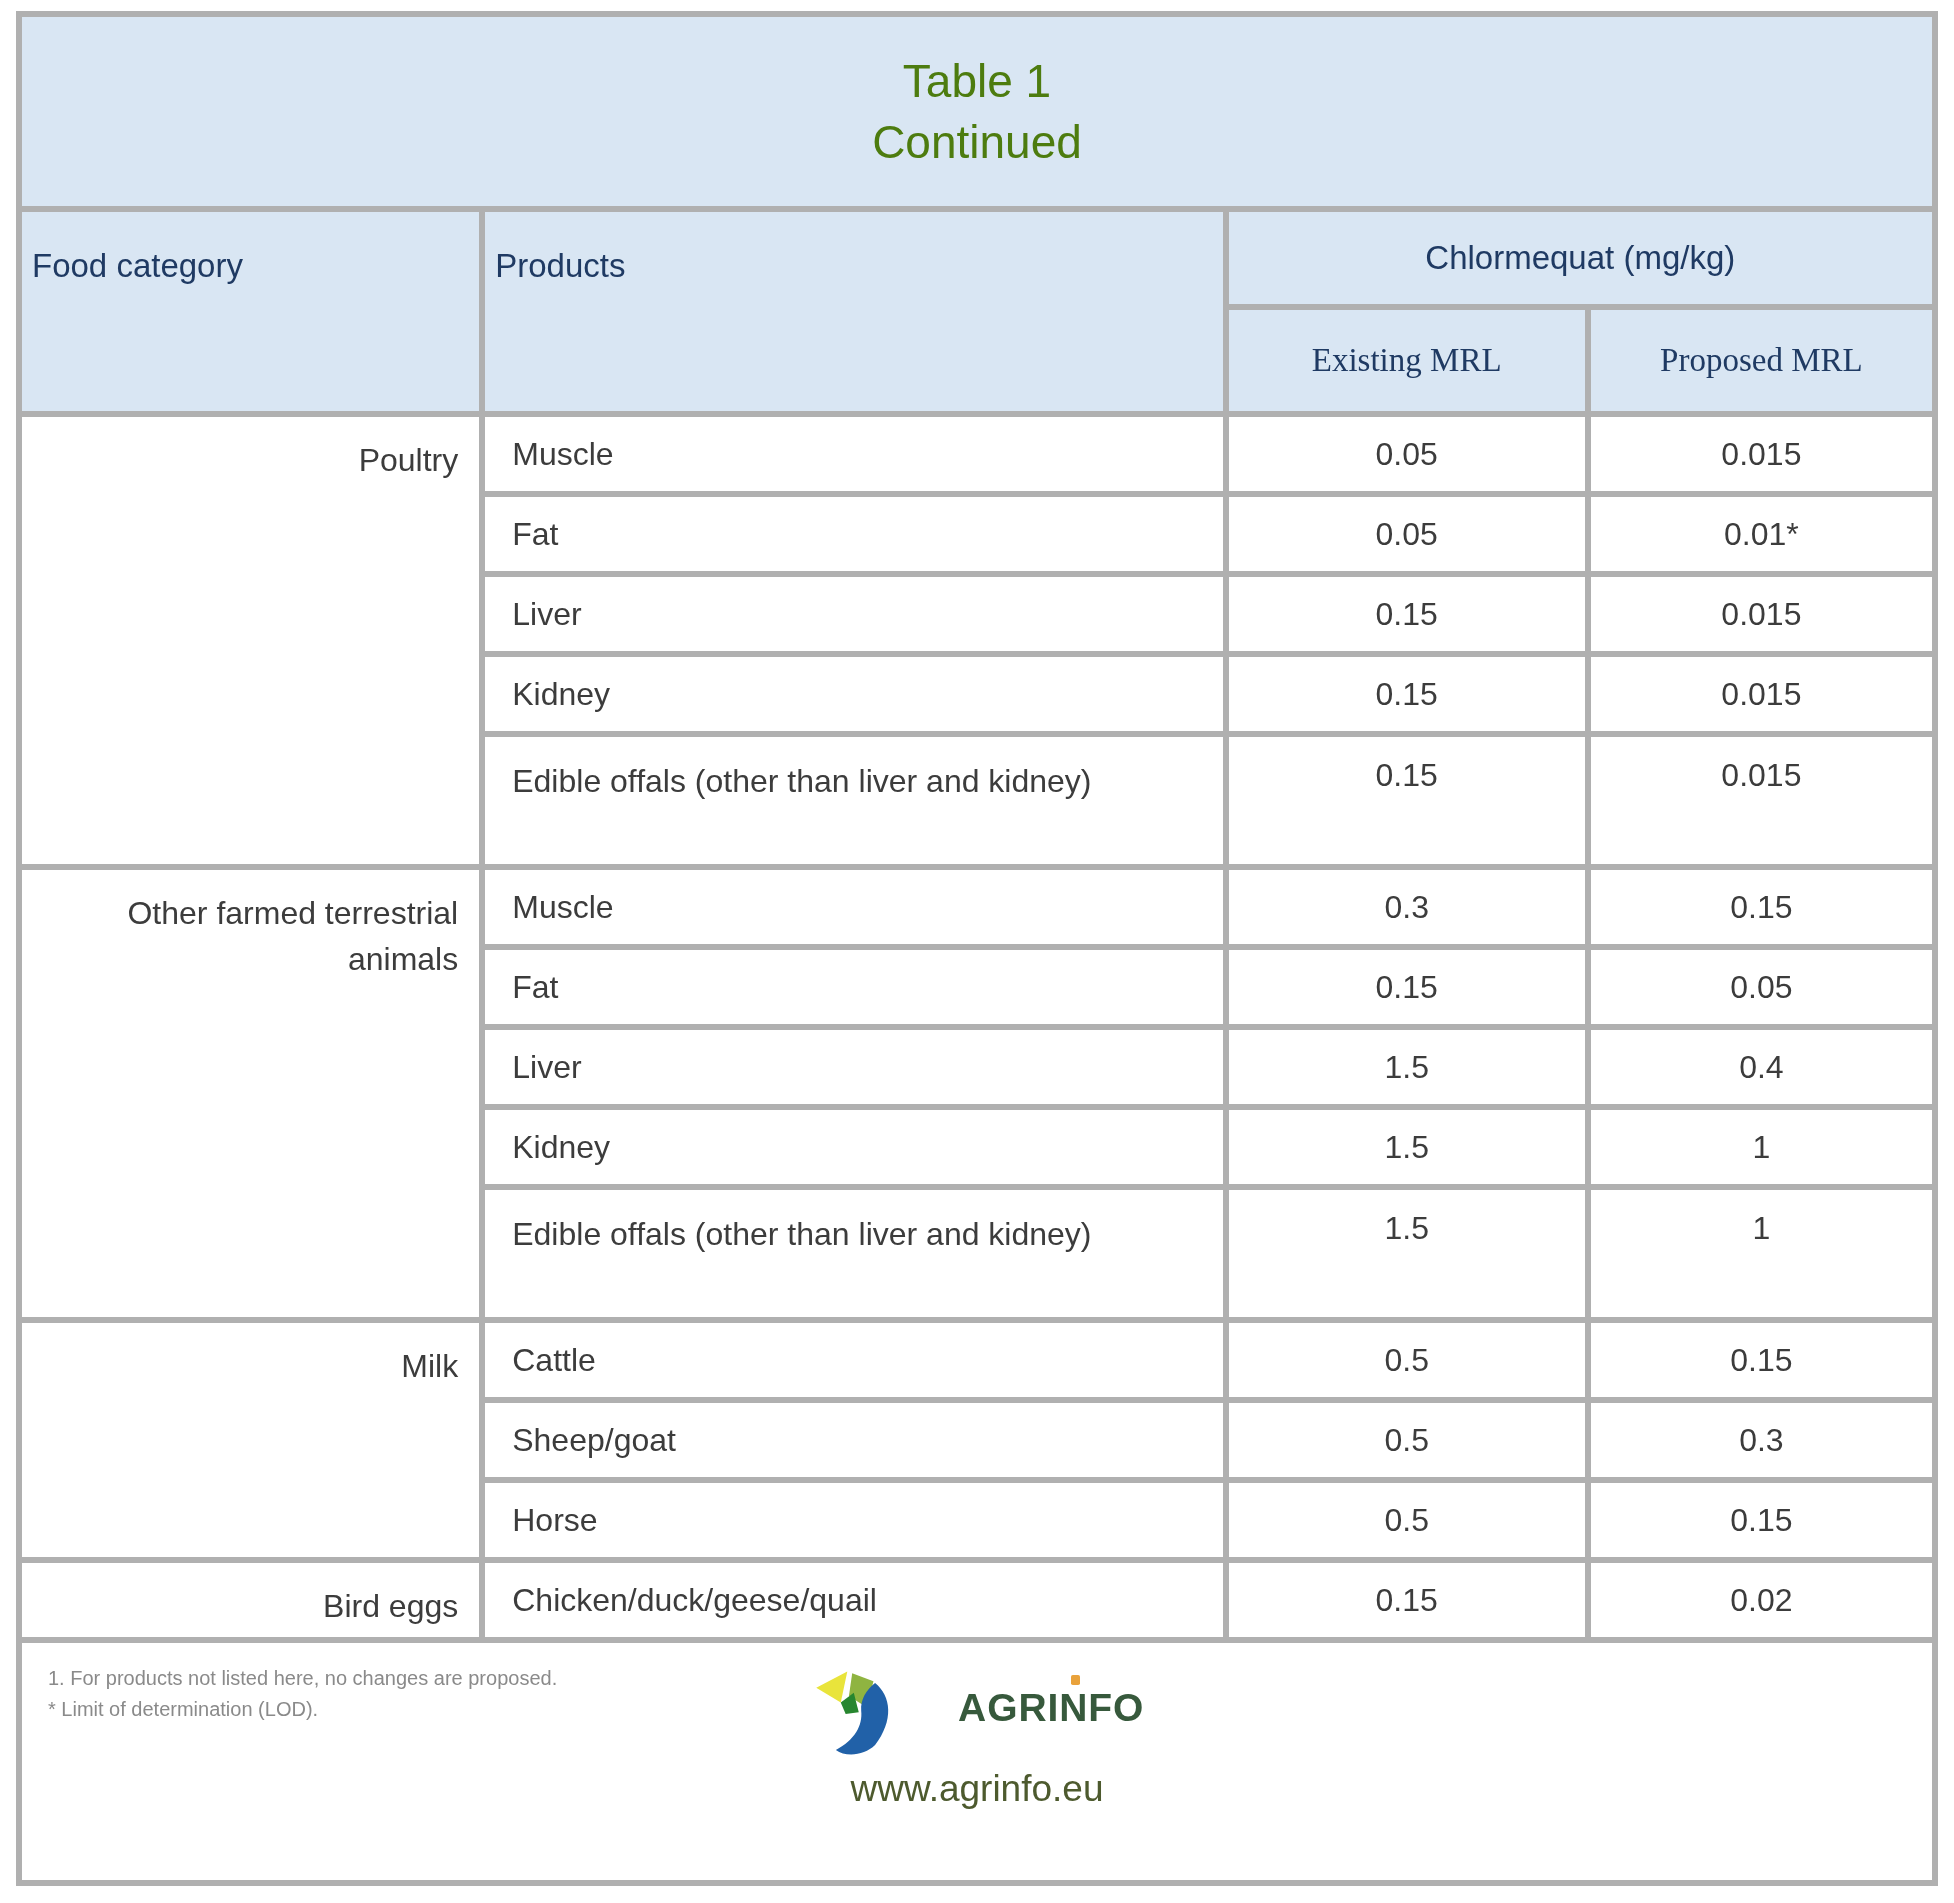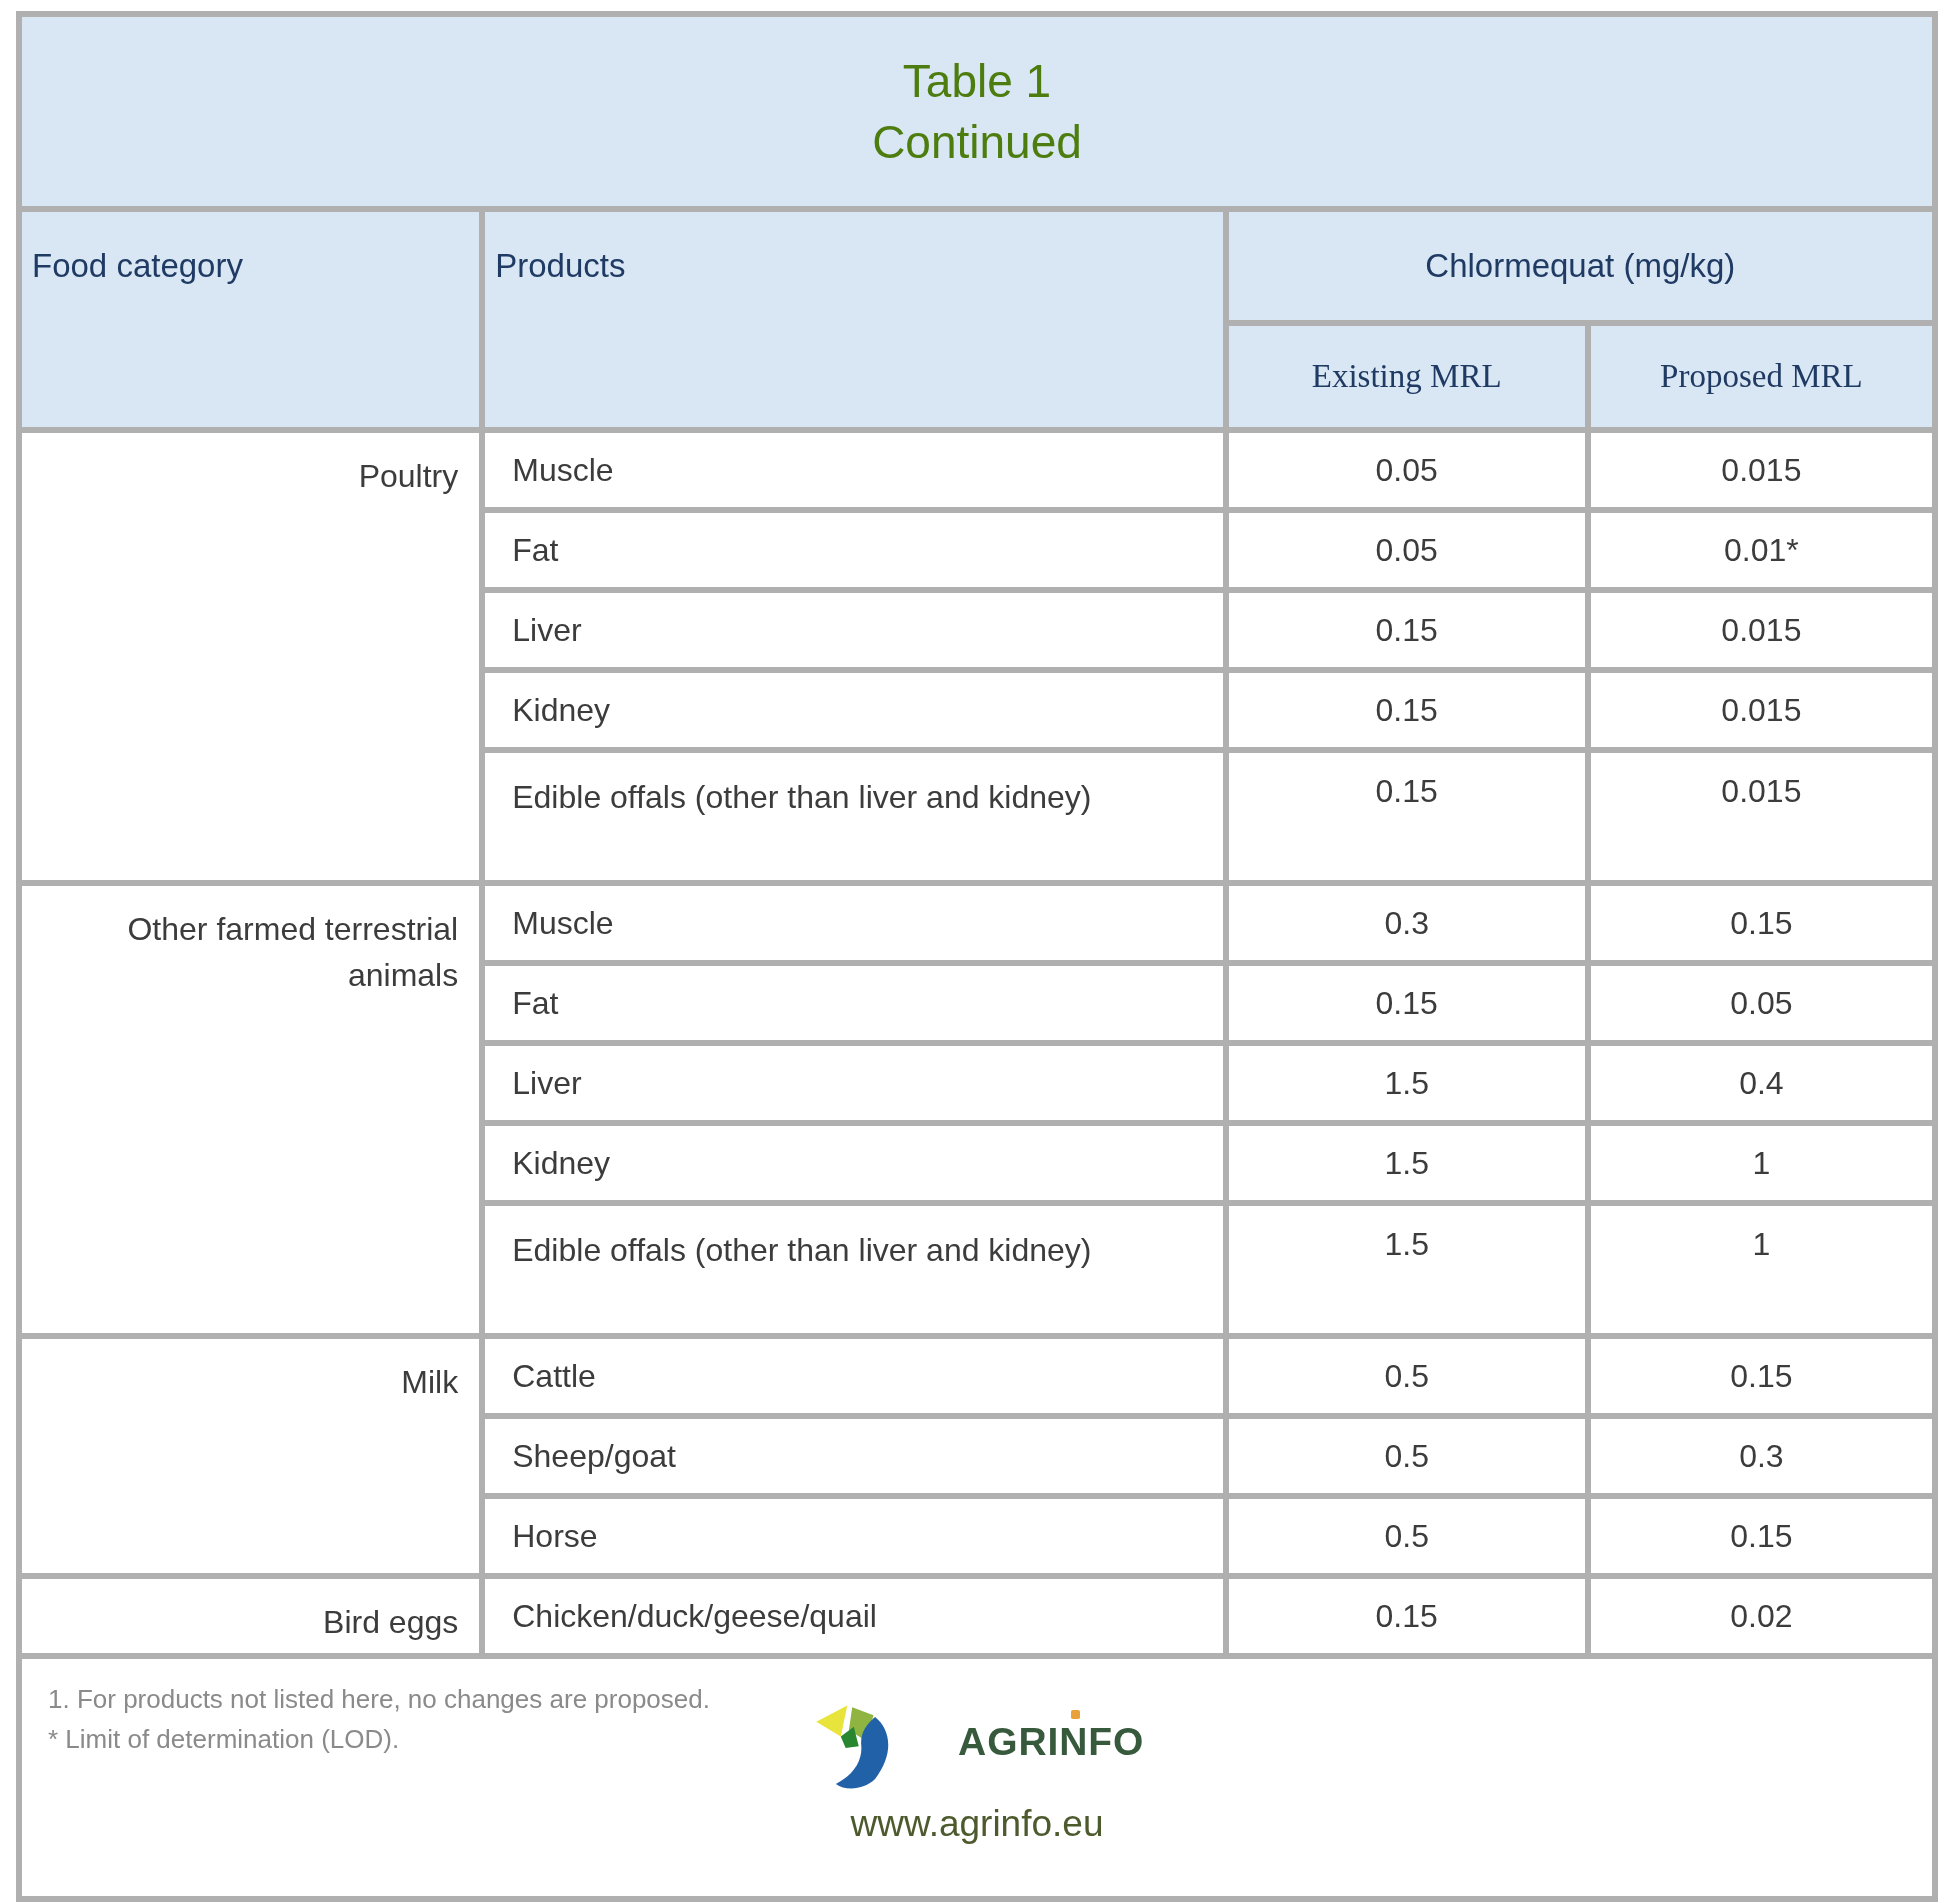--- a/index.html
+++ b/index.html
@@ -34,21 +34,21 @@
   }
 
   
   th { background: #d9e6f3; color: #1f3a63; font-size: 33px; }
   th.h-left {
     text-align: left;
     vertical-align: top;
     padding: 35px 0 0 10px;
   }
   th.h-group {
-    height: 108px;
+    height: 92px;
     text-align: center;
     vertical-align: middle;
   }
   th.h-sub {
     height: 101px;
     text-align: center;
     vertical-align: middle;
     font-family: Liberation Serif, serif;
   }
 
@@ -76,21 +76,21 @@
     padding-top: 19.3px;
     margin-top: 39px;
   }
 
   
   td.footer-cell {
     height: 237px;
     vertical-align: top;
     padding: 19.3px 26px 14px 26px;
   }
-  .notes { color: #8a8a8a; font-size: 26px; line-height: 1.55; }
+  .notes { color: #8a8a8a; font-size: 20px; line-height: 1.55; }
   .logo-block {
     margin-top: -60px; 
     display: flex;
     flex-direction: column;
     align-items: center;
   }
   .logo-row {
     display: flex;
     align-items: center;
     gap: 39px;

